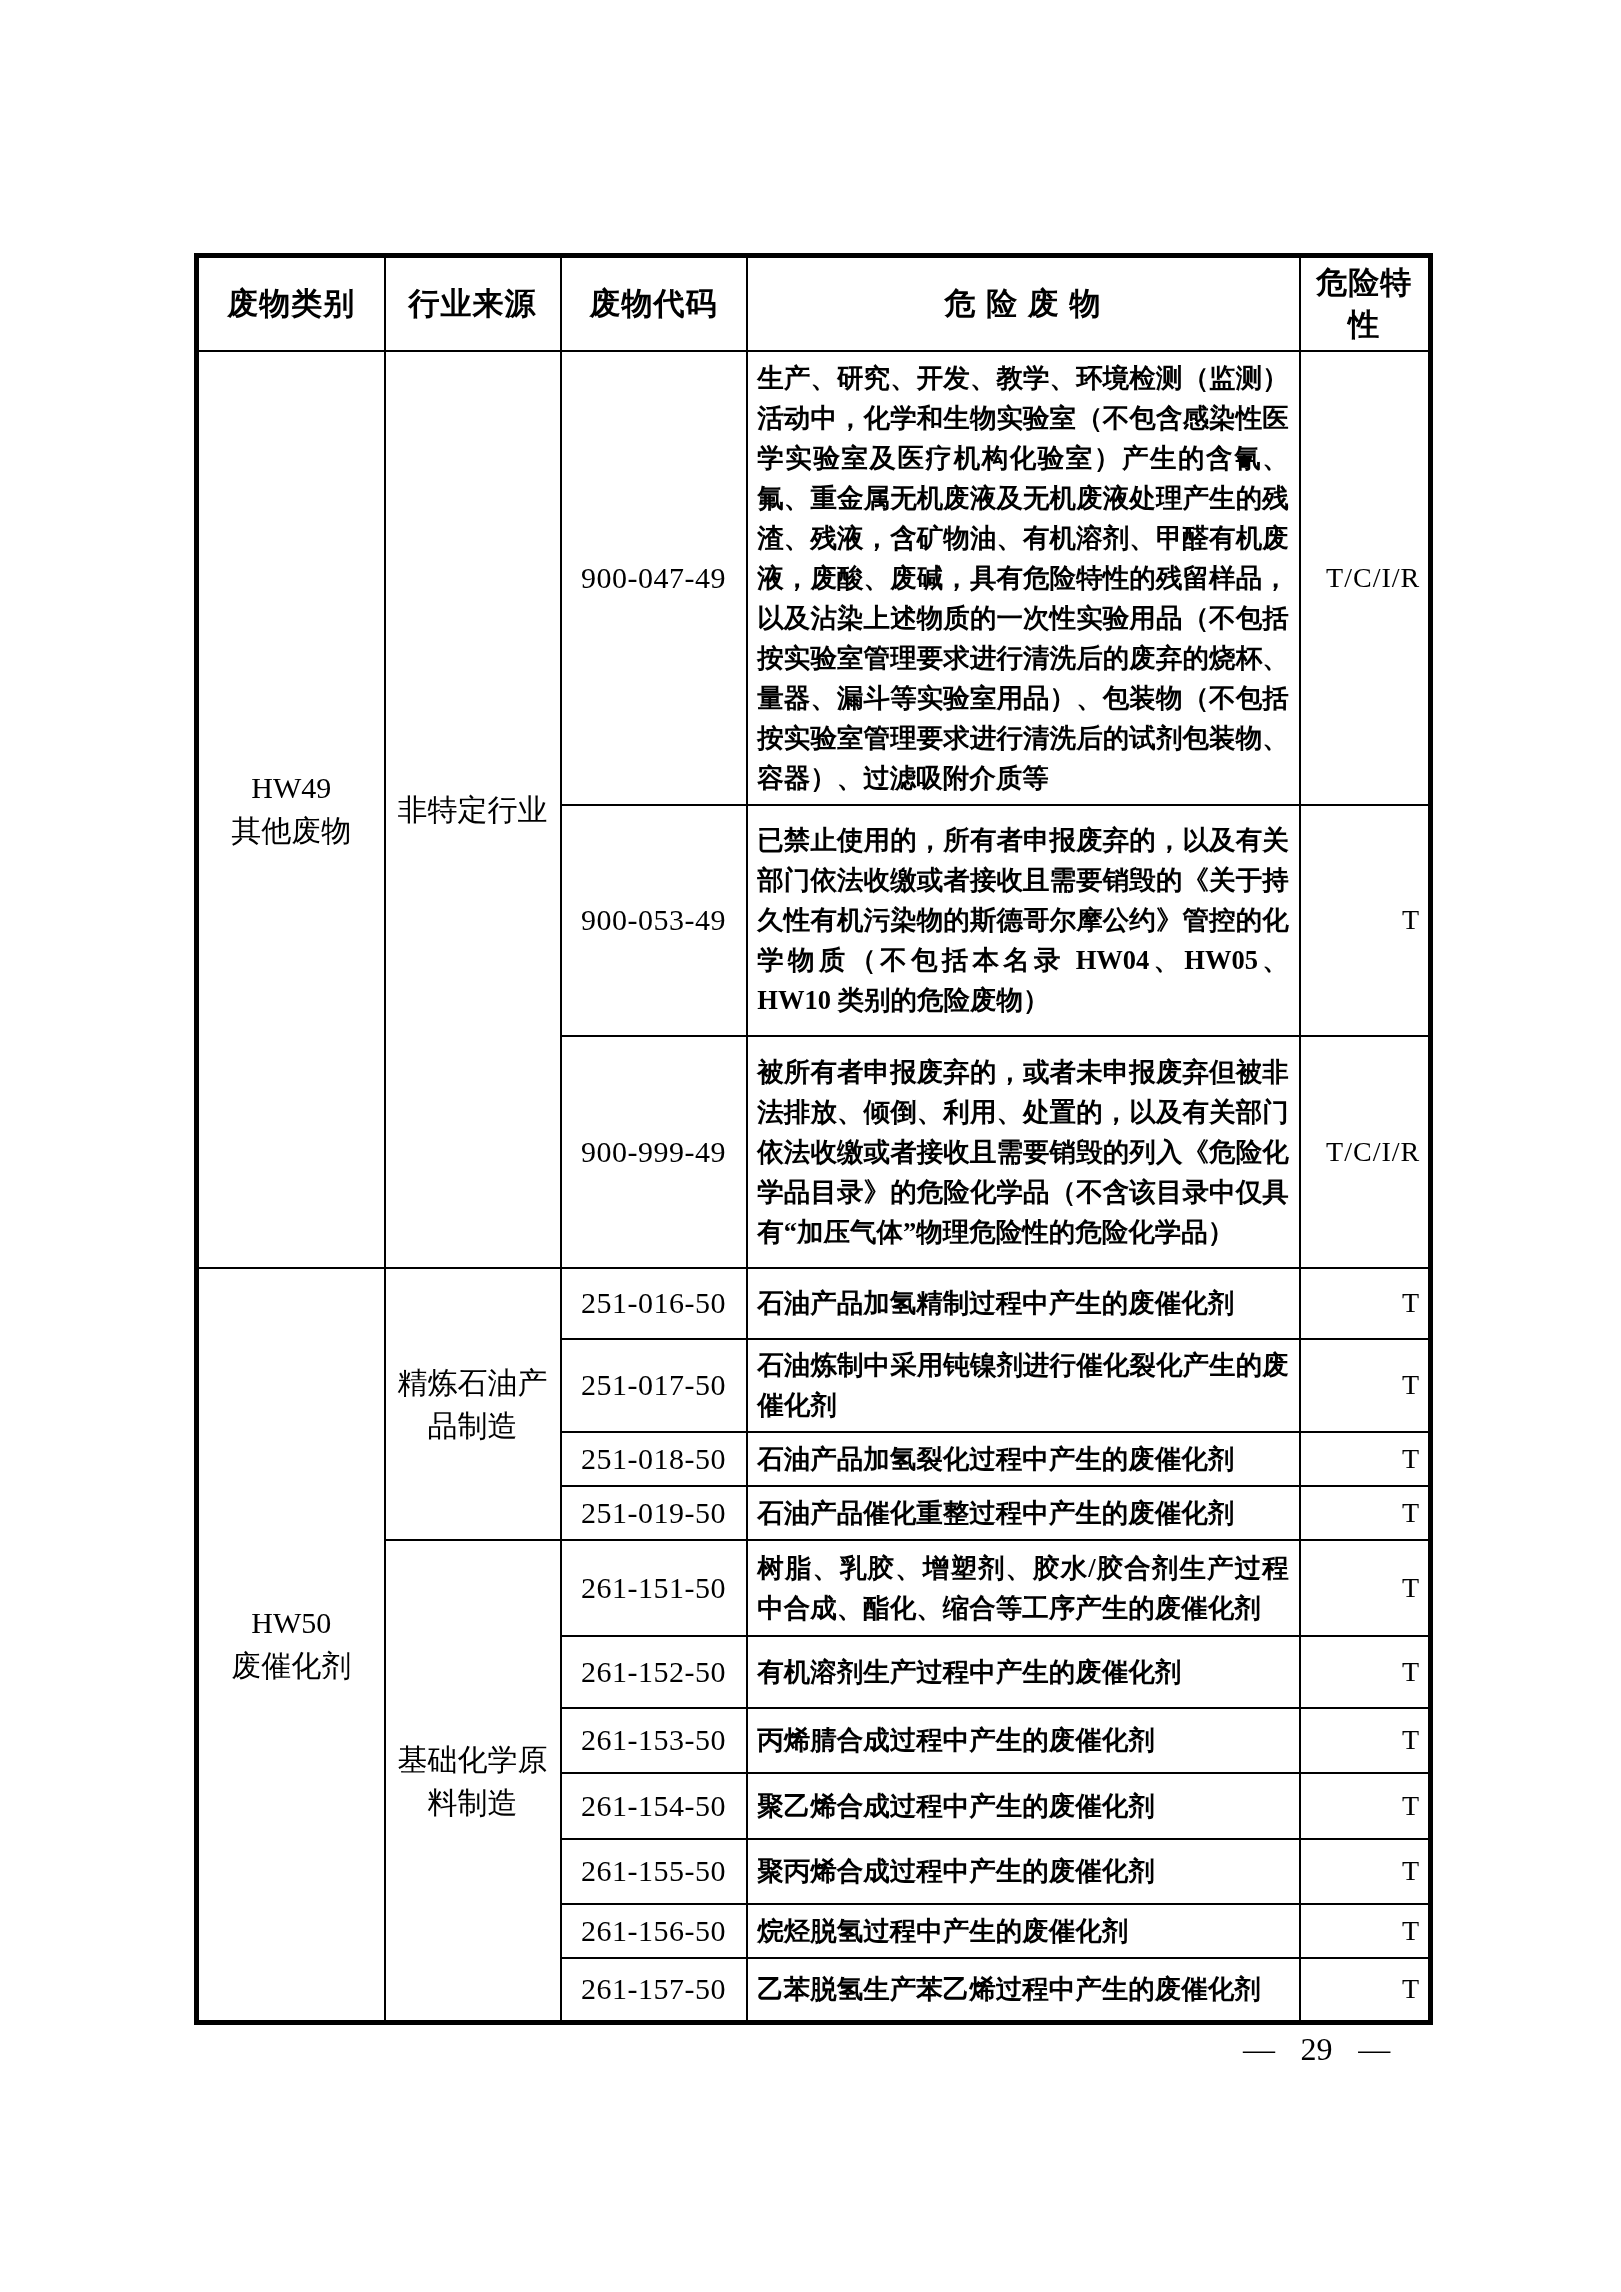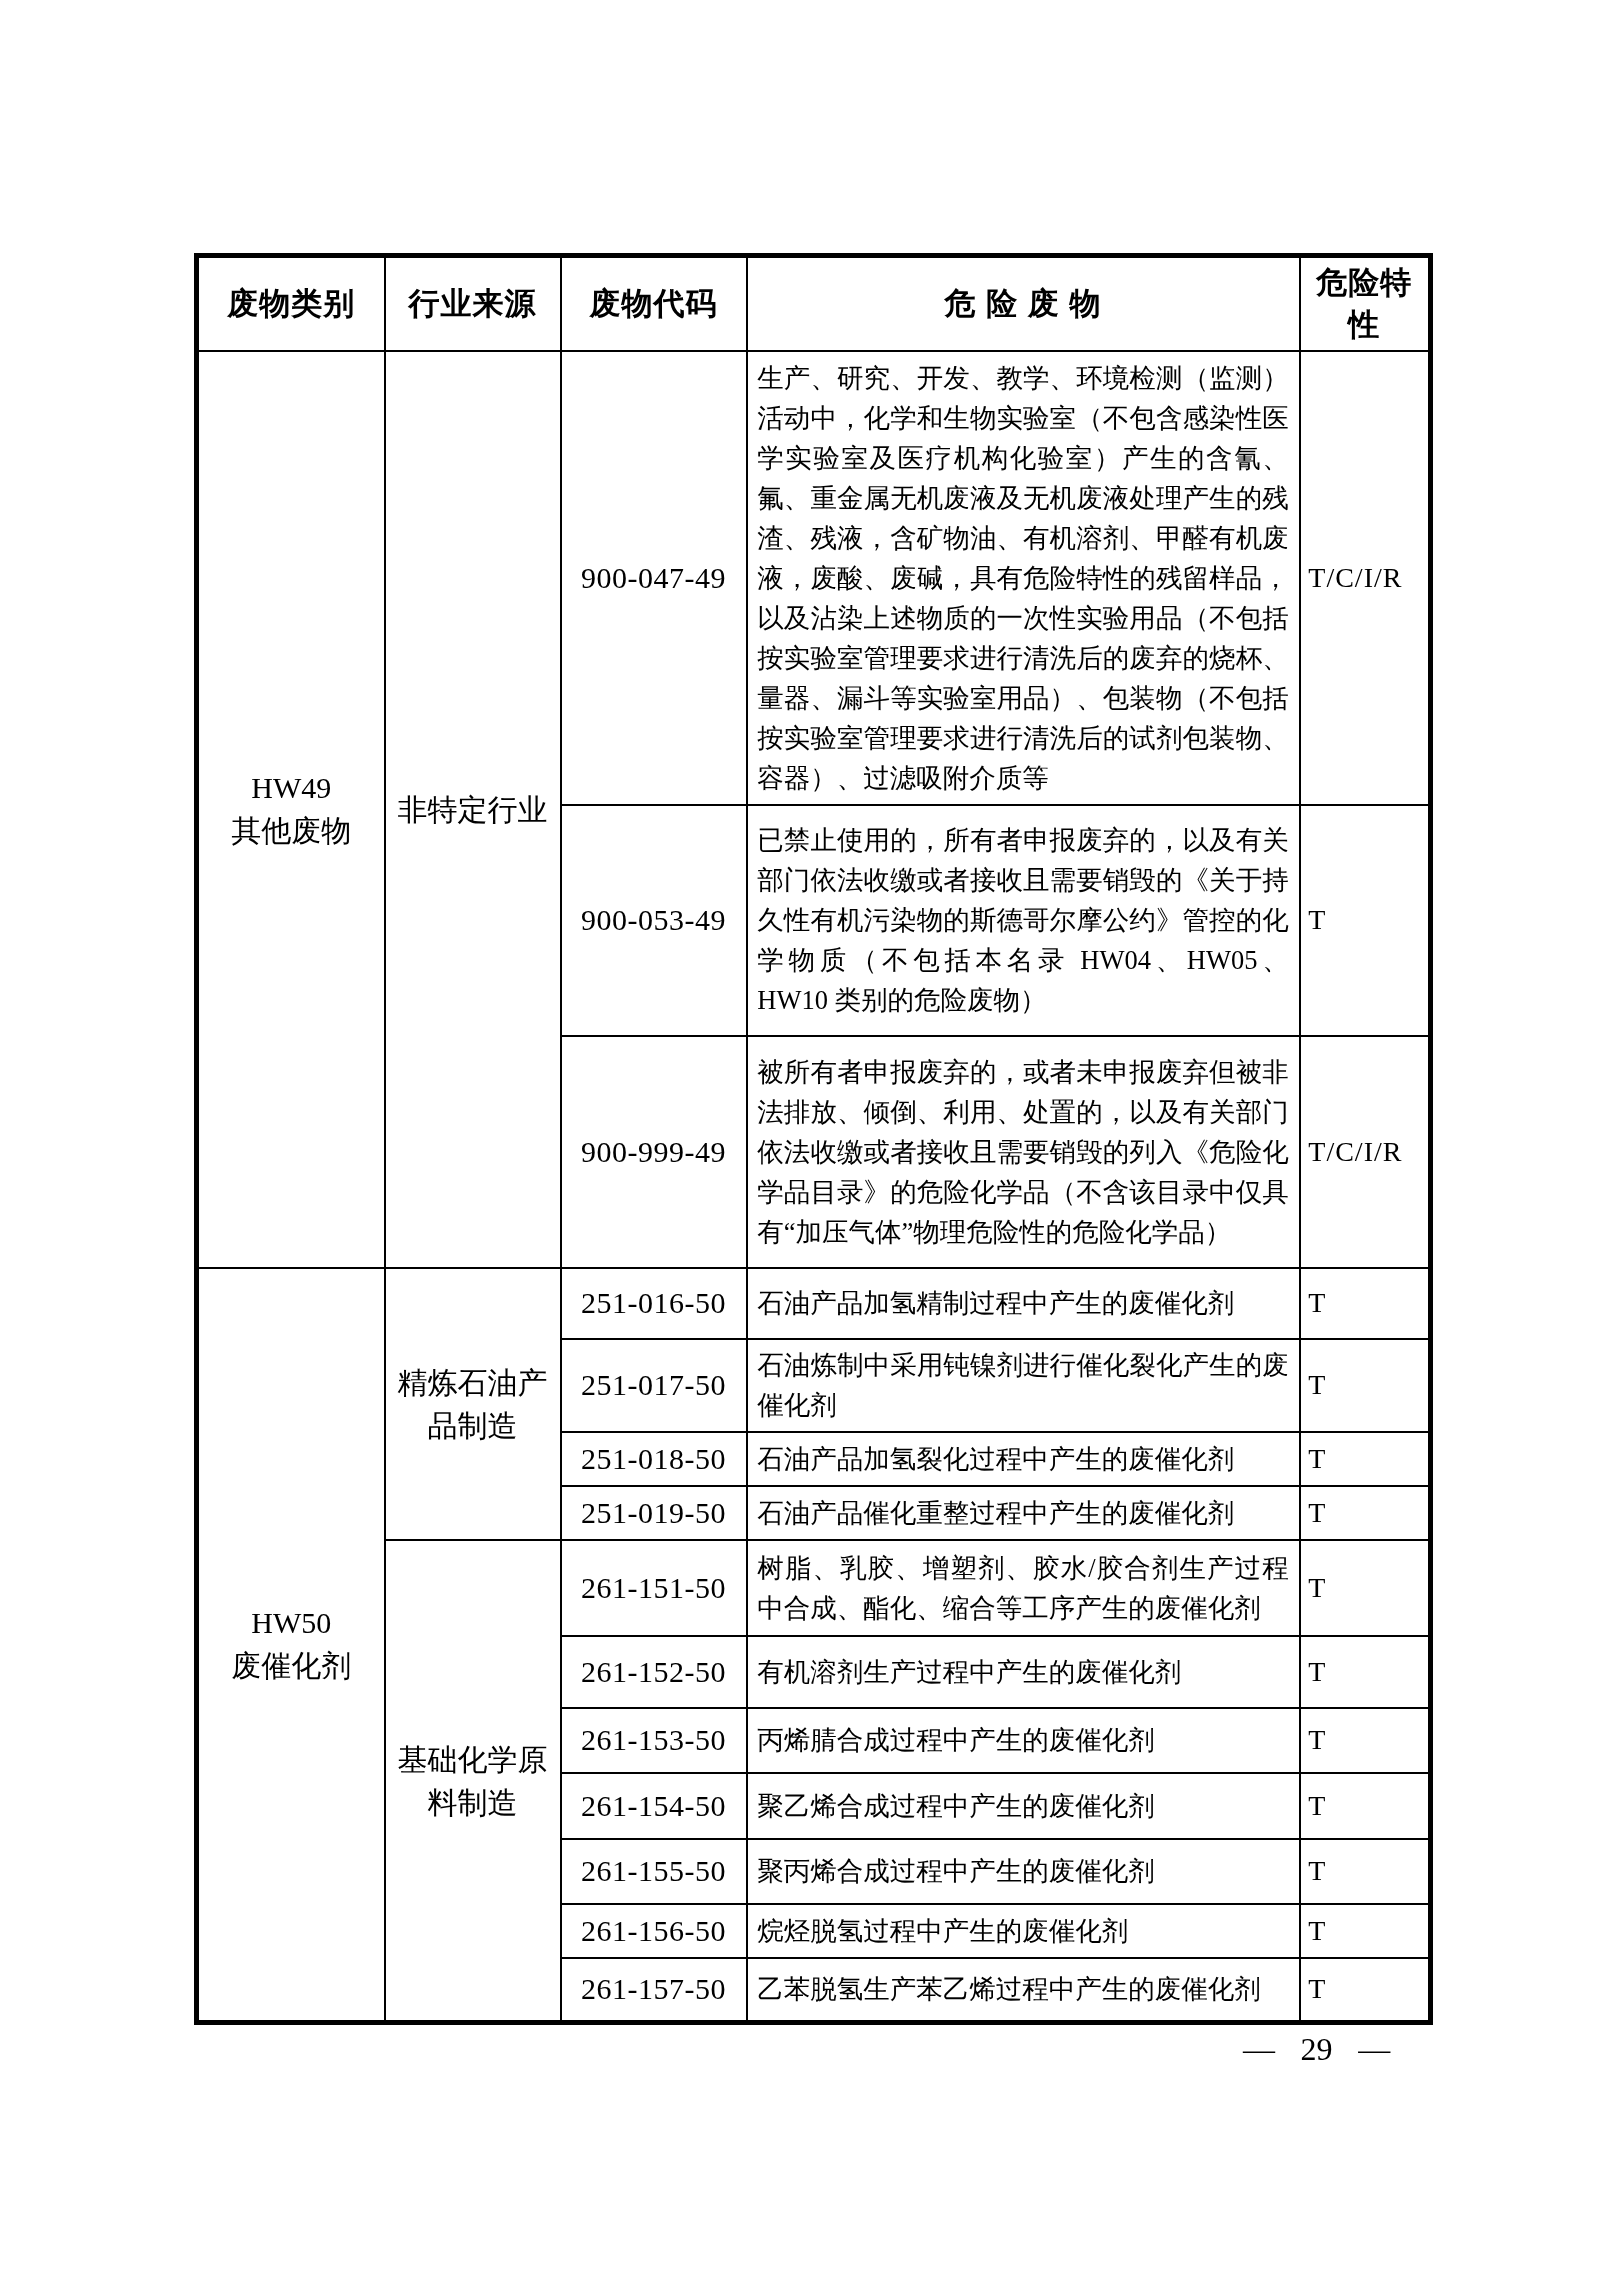--- a/index.html
+++ b/index.html
@@ -46,24 +46,25 @@
     text-align: center;
     letter-spacing: 0.5px;
     white-space: nowrap;
     margin-left: 8px;
   }
   td.desc {
     font-size: 26.5px;
     text-align: justify;
     line-height: 40px;
     padding: 5.9px 9.8px;
+    font-weight: bold;
   }
   td.hazard {
     font-size: 28px;
-    text-align: left;
+    text-align: right;
     letter-spacing: 1px;
     margin-left: 35px;
   }
   .block { display: block; }
   .footer {
     position: absolute;
     left: 1243px;
     top: 2031px;
     font-size: 32px;
     word-spacing: 17.6px;

